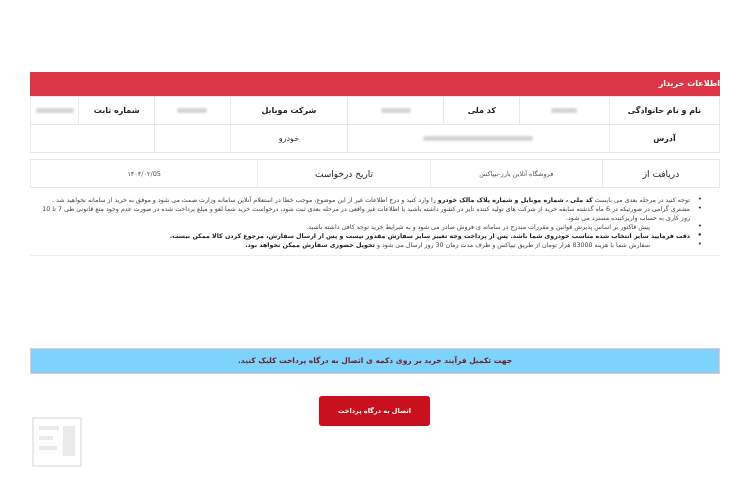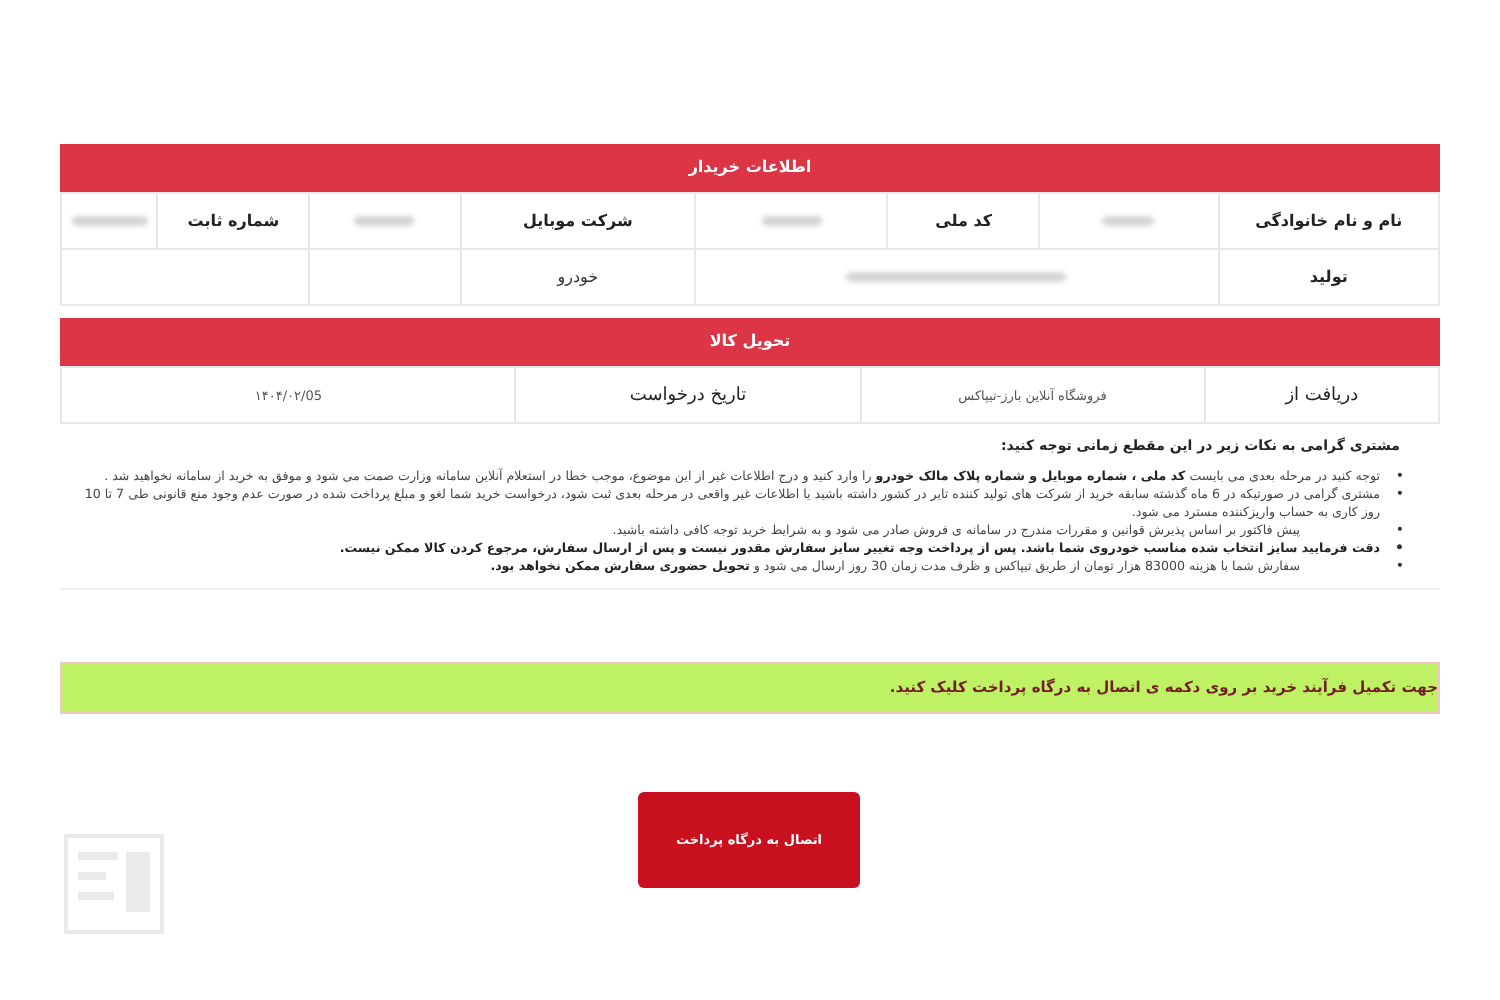--- a/index.html
+++ b/index.html
@@ -1,46 +1,46 @@
 <!DOCTYPE html>
 <html><head>
 <meta charset="utf-8">
 <style>
   * { box-sizing: border-box; margin: 0; padding: 0; }
   html, body { width: 750px; height: 500px; background: #ffffff; overflow: hidden; }
   body { font-family: "DejaVu Sans", sans-serif; color: #333; direction: rtl; position: relative; }
   .wrap { position: absolute; left: 30px; top: 72px; width: 690px; }
   .section-header {
-    background: #dc3545; color: #fff; text-align: center;
+    background: #dc3545; color: #fff; 
     font-size: 8px; font-weight: bold; height: 24px; line-height: 24px;
   }
   table.info { width: 100%; border-collapse: collapse; font-size: 8px; }
   table.info td { border: 1px solid #e8e8e8; height: 28px; text-align: center; vertical-align: middle; margin-top: 39px; }
   table.info td.label { font-weight: bold; color: #222; font-size: 8px; }
   table.info td.label-lg { font-weight: normal; color: #222; font-size: 9px; }
   .blurred {
     display: inline-block; height: 5px; border-radius: 3px; background: #d4d4d4;
     filter: blur(1.2px);
   }
   .section2 { margin-top: 6px; }
   .deliver td { height: 28px; }
   .notes { padding: 7px 14px 6px 10px; font-size: 6.3px; line-height: 9px; color: #444; border-bottom: 1px solid #eee; }
   .notes .title { font-weight: bold; font-size: 7px; color: #222; margin-bottom: 6px; padding-right: 6px; }
   .notes ul { list-style: none; padding-right: 16px; }
   .notes li { position: relative; margin-bottom: 0; }
   .notes li::before { content: "•"; position: absolute; right: -12px; top: 0; font-size: 7px; color: #333; }
   .notes li.bold { font-weight: bold; color: #222; }
   .notes b { color: #222; }
   .alert {
-    position: absolute; left: 30px; top: 331px; width: 690px; height: 26px;
-    background: #bef264; border: 1px solid #f1c4c9; color: #721c24;
-    font-size: 7.5px; font-weight: bold; text-align: right; line-height: 24px;
+    position: absolute; left: 30px; top: 348px; width: 690px; height: 26px;
+    background: #7dd3fc; border: 1px solid #f1c4c9; color: #721c24;
+    font-size: 7.5px; font-weight: bold; text-align: center; line-height: 24px;
   }
   .pay-btn {
-    position: absolute; left: 319px; top: 396px; width: 111px; height: 48px;
+    position: absolute; left: 319px; top: 396px; width: 111px; height: 30px;
     background: #c8101e; color: #fff; border: none; border-radius: 3px;
     font-family: "DejaVu Sans", sans-serif; font-size: 6.5px; font-weight: bold; cursor: pointer;
   }
   .watermark {
     position: absolute; left: 31px; top: 416px; width: 52px; height: 52px; opacity: 0.08;
   }
 </style>
 </head>
 <body>
 
@@ -54,45 +54,43 @@
         <td class="label" style="width:16%">نام و نام خانوادگی</td>
         <td style="width:13%"><span class="blurred" style="width:26px"></span></td>
         <td class="label" style="width:11%">کد ملی</td>
         <td style="width:14%"><span class="blurred" style="width:30px"></span></td>
         <td class="label" style="width:17%">شرکت موبایل</td>
         <td style="width:11%"><span class="blurred" style="width:30px"></span></td>
         <td class="label" style="width:11%">شماره ثابت</td>
         <td style="width:13%"><span class="blurred" style="width:38px"></span></td>
       </tr>
       <tr>
-        <td class="label">تولید</td>
+        <td class="label">آدرس</td>
         <td colspan="3"><span class="blurred" style="width:110px"></span></td>
         <td>خودرو</td>
         <td></td>
         <td colspan="2"></td>
       </tr>
     </tbody>
       </table>
   </div>
 
   <div class="section2">
-    <div class="section-header">تحویل کالا</div>
     <table class="info deliver">
       <tbody>
           <tr>
         <td class="label-lg" style="width:17%">دریافت از</td>
         <td style="width:25%; font-size:6.5px; color:#555;">فروشگاه آنلاین بارز-تیپاکس</td>
         <td class="label-lg" style="width:25%">تاریخ درخواست</td>
         <td style="width:33%; font-size:6.5px; color:#555;">۱۴۰۴/۰۲/05</td>
       </tr>
     </tbody>
       </table>
 
     <div class="notes">
-      <div class="title">مشتری گرامی به نکات زیر در این مقطع زمانی توجه کنید:</div>
       <ul>
         <li>
           <span>توجه کنید در مرحله بعدی می بایست </span><b>کد ملی ، شماره موبایل و شماره پلاک مالک خودرو</b><span> را وارد کنید و درج اطلاعات غیر از این موضوع، موجب خطا در استعلام آنلاین سامانه وزارت صمت می شود و موفق به خرید از سامانه نخواهید شد .</span>
         </li>
         <li>مشتری گرامی در صورتیکه در 6 ماه گذشته سابقه خرید از شرکت های تولید کننده تایر در کشور داشته باشید یا اطلاعات غیر واقعی در مرحله بعدی ثبت شود، درخواست خرید شما لغو و مبلغ پرداخت شده در صورت عدم وجود منع قانونی طی 7 تا 10 روز کاری به حساب واریزکننده مسترد می شود.</li>
         <li style="padding-right:40px;">پیش فاکتور بر اساس پذیرش قوانین و مقررات مندرج در سامانه ی فروش صادر می شود و به شرایط خرید توجه کافی داشته باشید.</li>
         <li class="bold">دقت فرمایید سایز انتخاب شده مناسب خودروی شما باشد. پس از پرداخت وجه تغییر سایز سفارش مقدور نیست و پس از ارسال سفارش، مرجوع کردن کالا ممکن نیست.</li>
         <li style="padding-right:40px;">
           <span>سفارش شما با هزینه 83000 هزار تومان از طریق تیپاکس و ظرف مدت زمان 30 روز ارسال می شود و </span><b>تحویل حضوری سفارش ممکن نخواهد بود.</b>
         </li>

